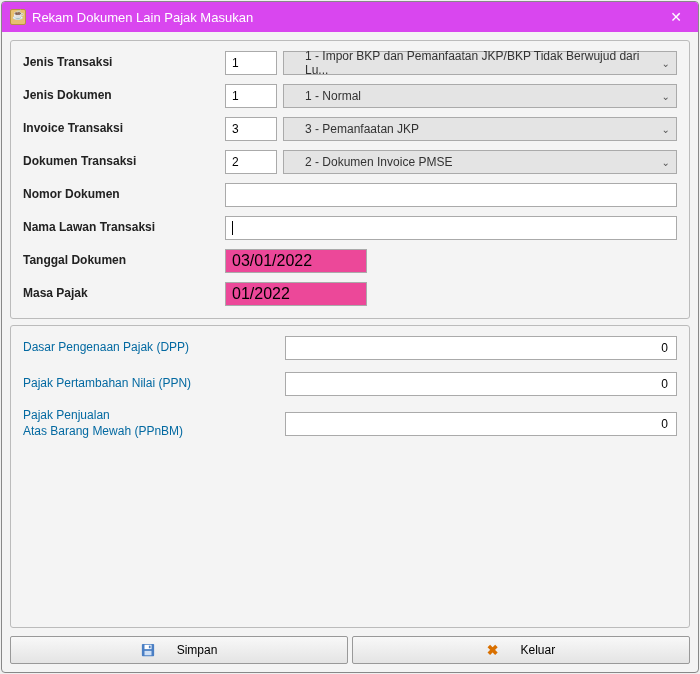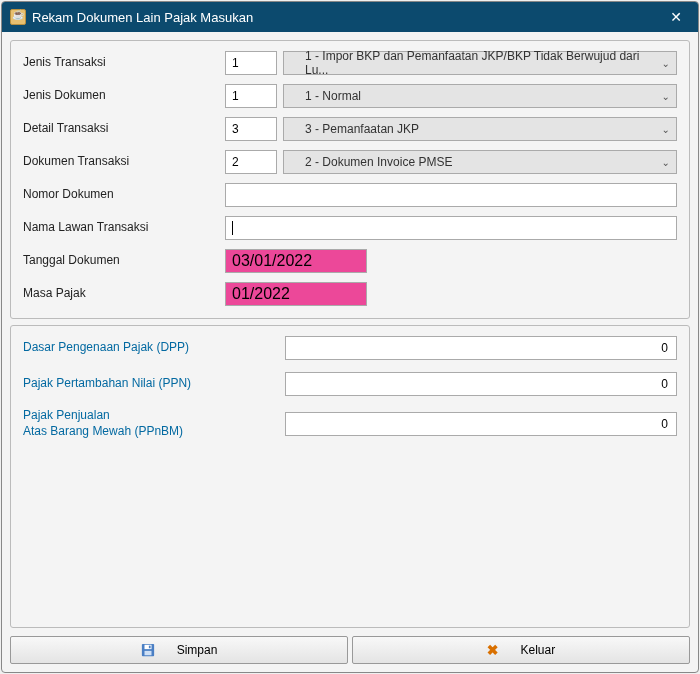--- a/index.html
+++ b/index.html
@@ -16,21 +16,21 @@
       height: 672px;
       margin: 1px;
       border: 1px solid #888;
       background: #f4f4f4;
       display: flex;
       flex-direction: column;
       border-radius: 4px;
       overflow: hidden;
     }
     .titlebar {
-      background: #0c4a6e;
+      background: #d946ef;
       color: #fff;
       height: 30px;
       display: flex;
       align-items: center;
       padding: 0 8px;
     }
     .titlebar-icon {
       width: 16px;
       height: 16px;
       background: #e8c070;
@@ -78,20 +78,21 @@
     .row {
       display: flex;
       align-items: center;
       margin-bottom: 9px;
     }
     .label {
       width: 202px;
       color: #222;
       font-size: 12px;
       line-height: 1.3;
+      font-weight: bold;
     }
     .code-input {
       width: 52px;
       height: 24px;
       border: 1px solid #aaa;
       background: #fff;
       padding: 0 6px;
       font-size: 12px;
       margin-right: 6px;
     }
@@ -223,21 +224,21 @@
       <div class="row">
         <div class="label">Jenis Dokumen</div>
         <input class="code-input" value="1" style="">
         <div class="dropdown">
           <span>1 - Normal</span>
           <span class="dropdown-chevron">⌄</span>
         </div>
       </div>
 
       <div class="row">
-        <div class="label">Detail Transaksi</div>
+        <div class="label">Invoice Transaksi</div>
         <input class="code-input" value="3" style="">
         <div class="dropdown">
           <span>3 - Pemanfaatan JKP</span>
           <span class="dropdown-chevron">⌄</span>
         </div>
       </div>
 
       <div class="row">
         <div class="label">Dokumen Transaksi</div>
         <input class="code-input" value="2" style="">

